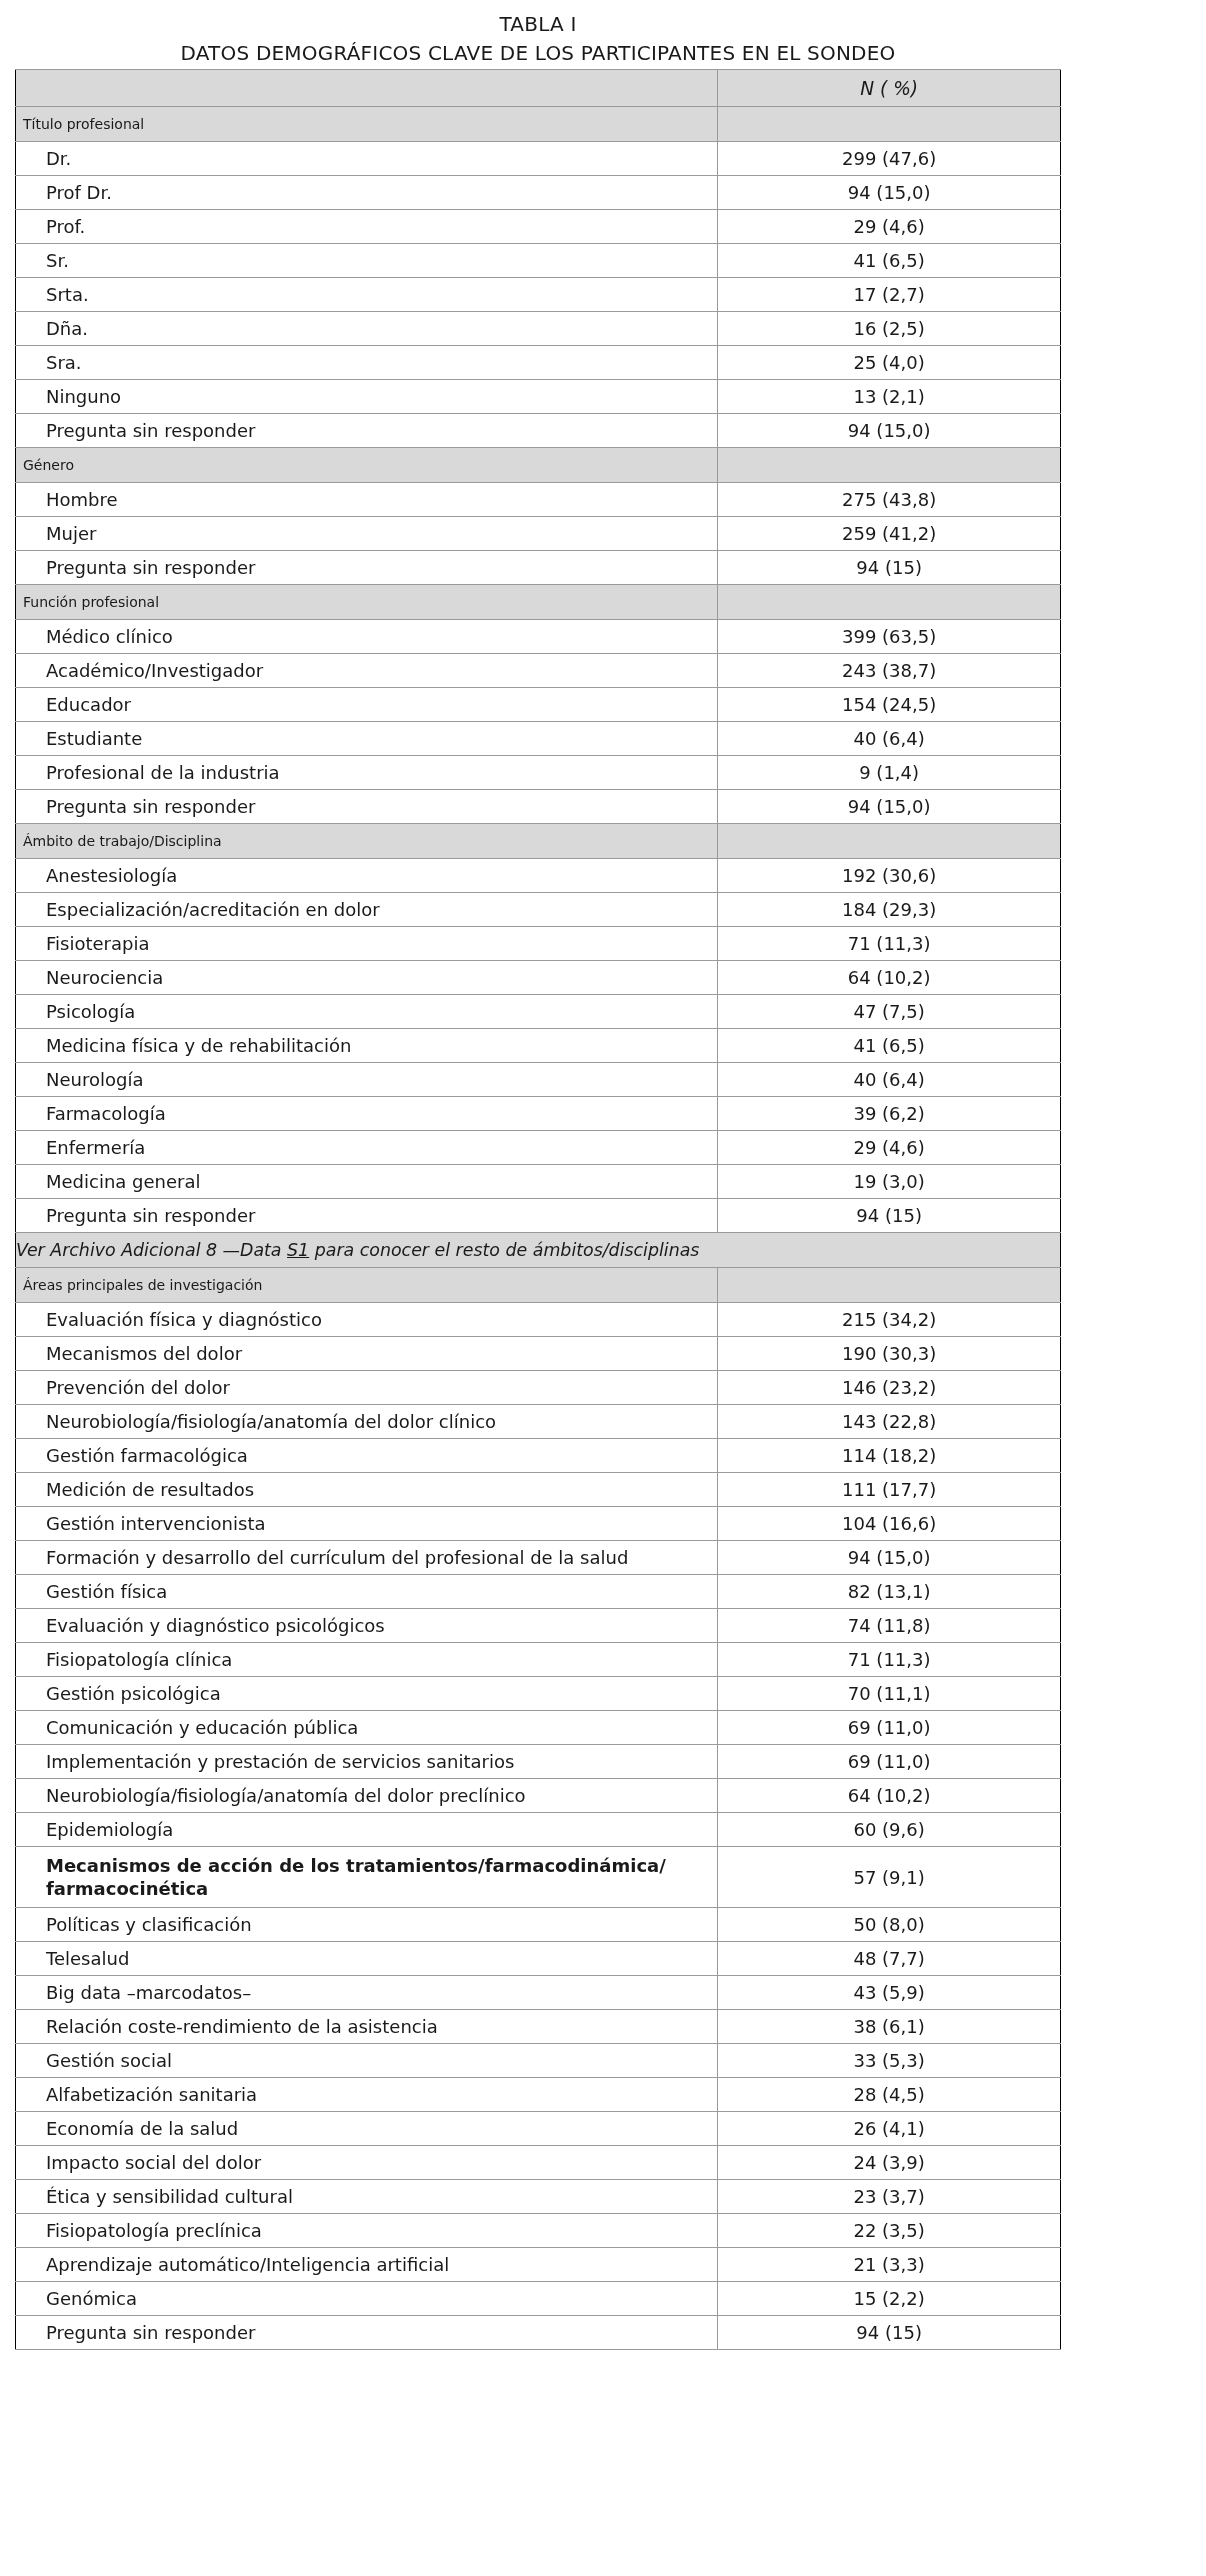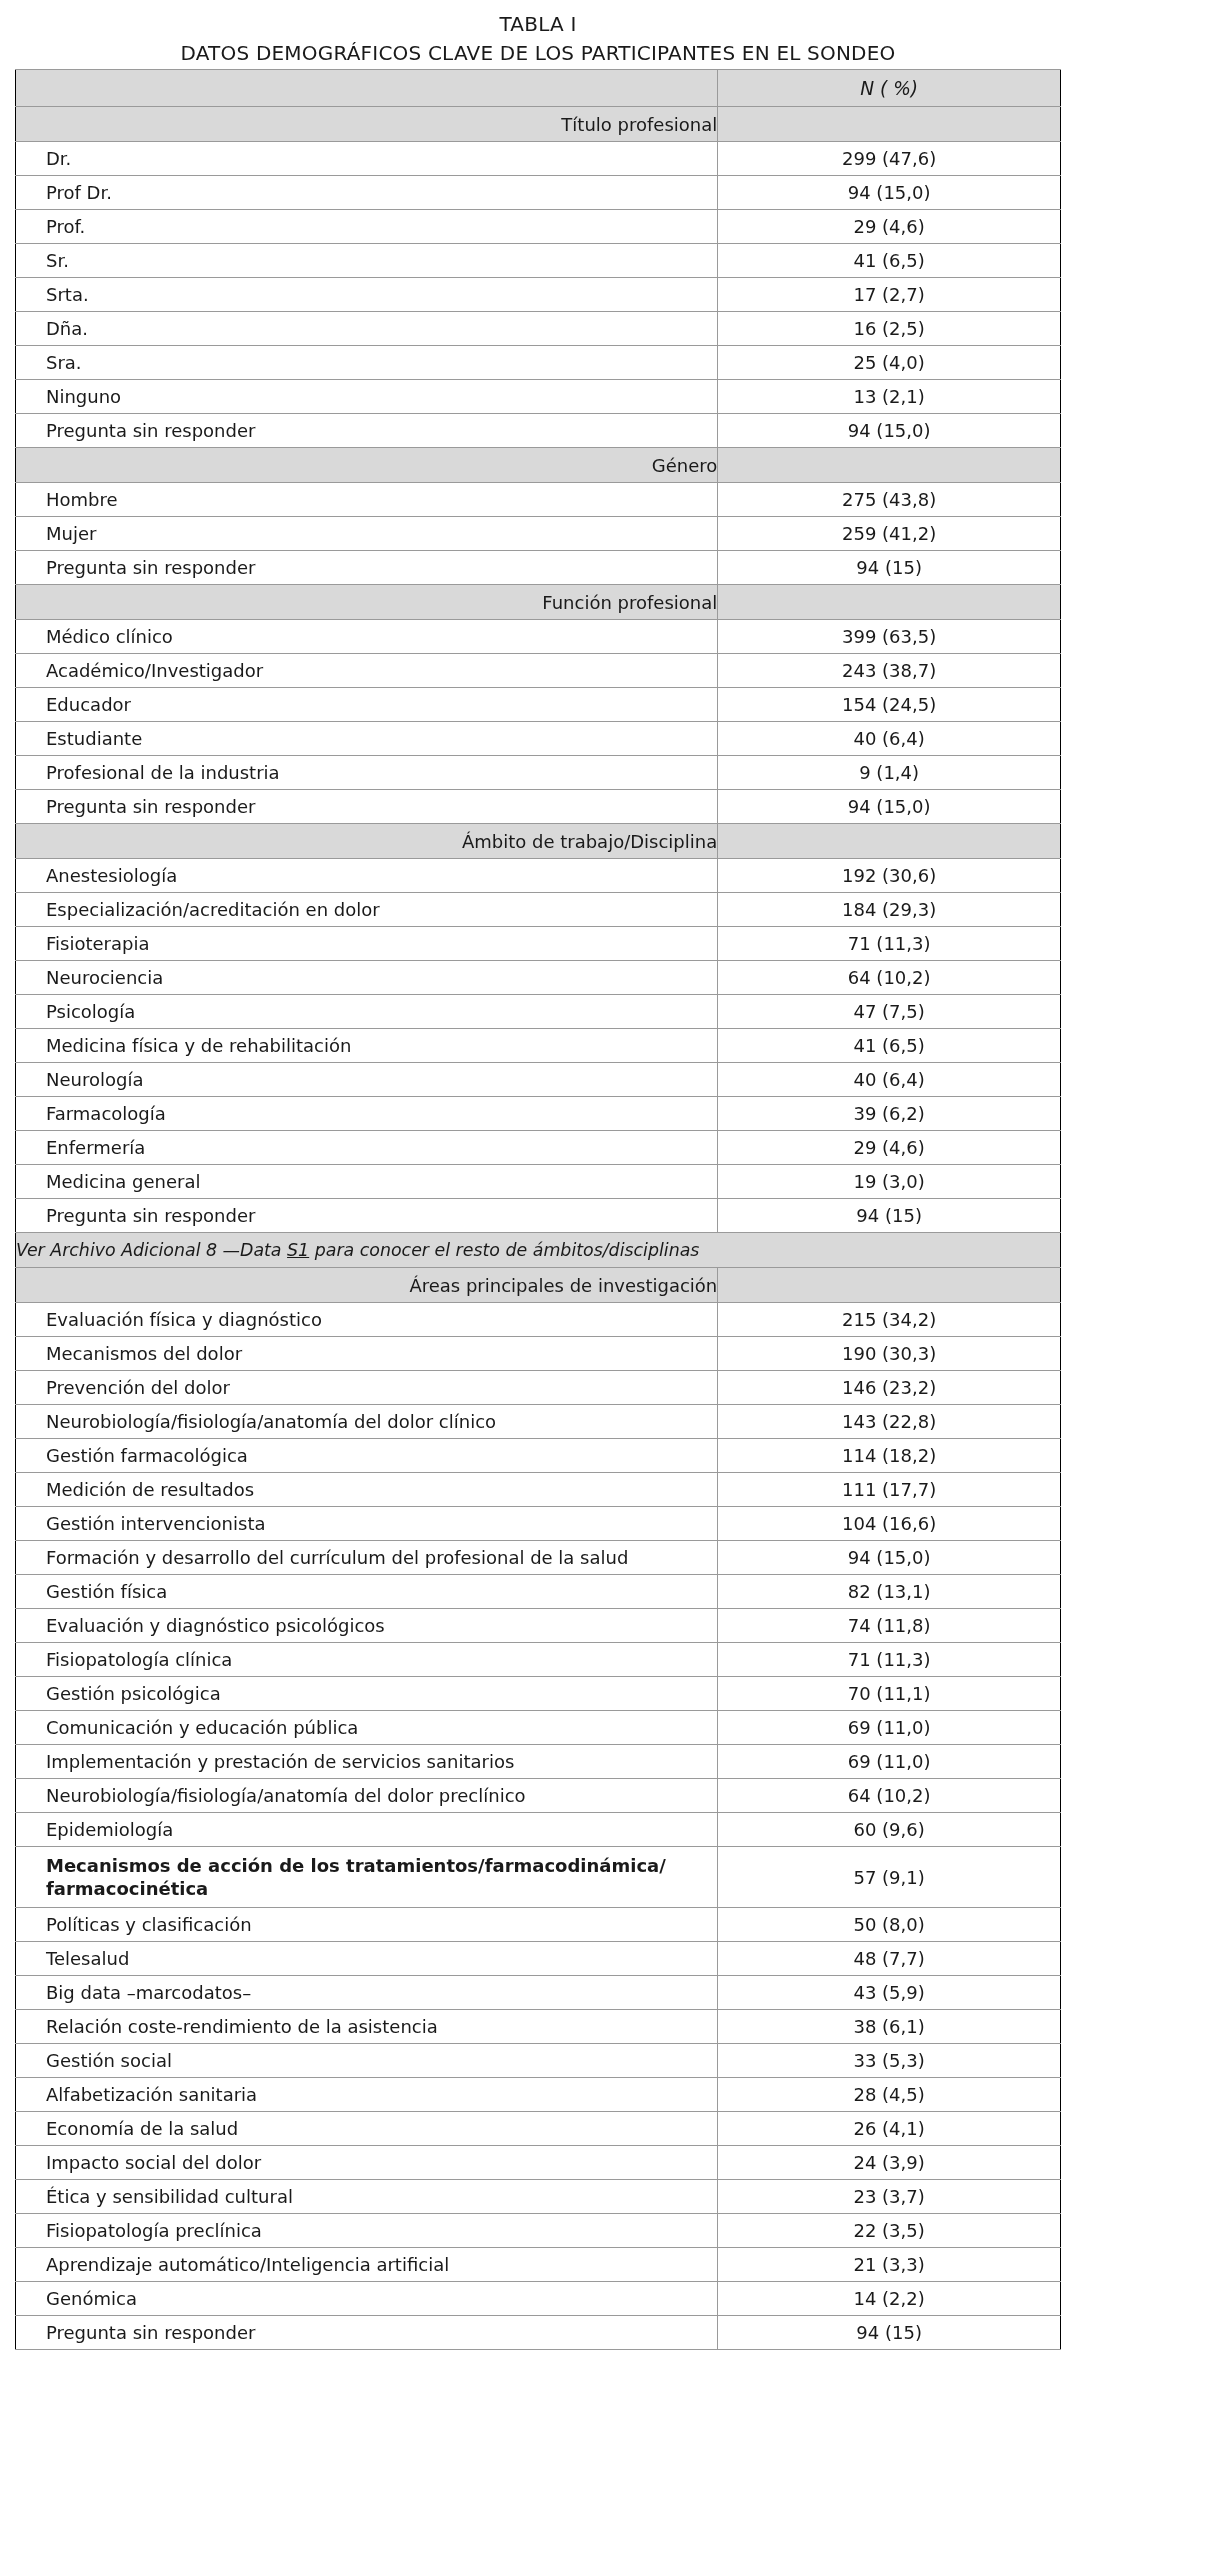--- a/index.html
+++ b/index.html
@@ -61,22 +61,22 @@
     font-size: 18.6px;
     border-right: none;
   }
   tr.group td {
     background: #d9d9d9;
     height: 34px;
   }
   tr.group td.grp-label {
     padding-left: 7px;
     border-left: none;
-    text-align: right;
-    font-size: 18px;
+    text-align: left;
+    font-size: 14px;
   }
   tr.group td.grp-value {
     border-right: none;
   }
   tr.row td.lbl {
     padding-left: 30px;
     padding-right: 5.8px;
     height: 33px;
     border-left: none;
     text-align: left;
@@ -372,21 +372,21 @@
         <tr class="row">
           <td class="lbl">Fisiopatología preclínica</td>
           <td class="val">22 (3,5)</td>
         </tr>
         <tr class="row">
           <td class="lbl">Aprendizaje automático/Inteligencia artificial</td>
           <td class="val">21 (3,3)</td>
         </tr>
         <tr class="row">
           <td class="lbl">Genómica</td>
-          <td class="val">14 (2,2)</td>
+          <td class="val">15 (2,2)</td>
         </tr>
         <tr class="row">
           <td class="lbl">Pregunta sin responder</td>
           <td class="val">94 (15)</td>
         </tr>
       </tbody>
   </table>
 
 </div>
 

